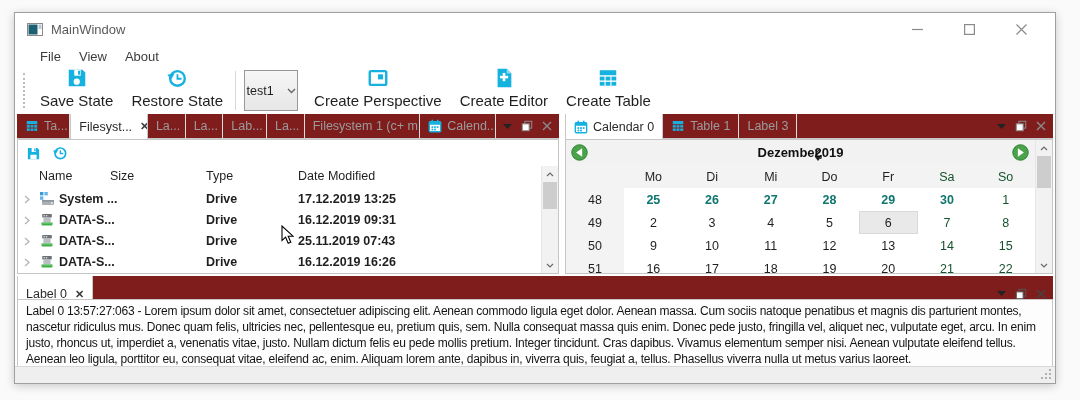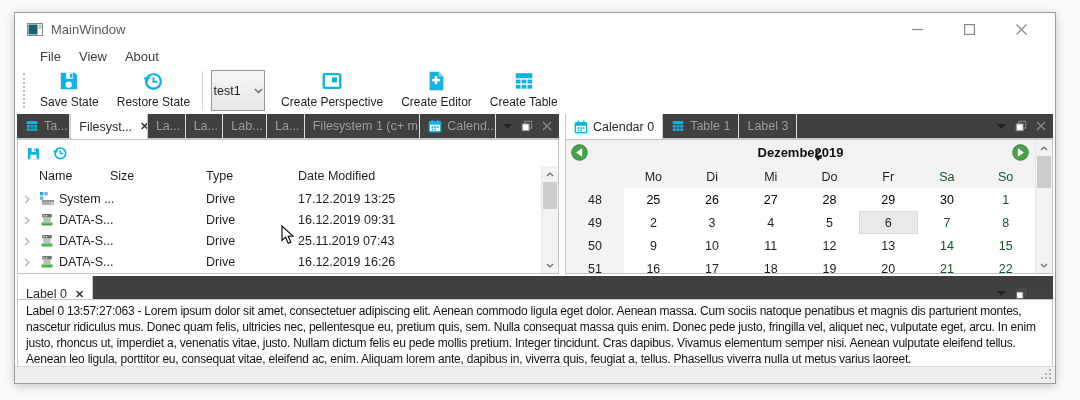--- a/index.html
+++ b/index.html
@@ -14,48 +14,48 @@
   .win-btn { width:52px; height:100%; display:flex; align-items:center; justify-content:center; color:#8a8a8a; }
 
   
   .menubar { height:22px; display:flex; align-items:center; padding-left:16px; font-size:13px; color:#3c3c3c; }
   .menu-item { padding:2px 9px; }
 
   
   .toolbar { height:47px; display:flex; align-items:stretch; padding-left:8px; }
   .tb-handle { width:2px; border-left:2px dotted #bcbcbc; margin:6px 6px 6px 0; }
   .tb-btn { display:flex; flex-direction:column; align-items:center; justify-content:flex-end; padding:3px 9px 5px;
-            font-size:12px; color:#1f1f1f; gap:3px; white-space:nowrap; }
+            font-size:15px; color:#1f1f1f; gap:3px; white-space:nowrap; }
   .tb-sep { width:1px; background:#d6d6d6; margin:4px 3px; }
   .combo { width:54px; height:41px; margin:2px 7px 2px 5px; border:1px solid #979797;
            background:linear-gradient(#f6f6f6,#e7e7e7); display:flex; align-items:center;
            justify-content:center; gap:13px; font-size:12.5px; color:#1f1f1f; align-self:center; }
 
   
   .dock-row { position:absolute; left:2px; right:2px; top:101px; height:160px; }
   .left-dock { position:absolute; left:0; top:0; bottom:0; width:542px; }
   .right-dock { position:absolute; left:548px; right:0; top:0; bottom:0; }
 
-  .tabbar { height:25px; display:flex; align-items:stretch; background:#404040; border-bottom:1px solid #c9c9c9; font-size:12.5px; }
+  .tabbar { height:25px; display:flex; align-items:stretch; background:#7f1d1d; border-bottom:1px solid #c9c9c9; font-size:12.5px; }
   .tab { display:flex; align-items:center; gap:5px; padding:0 8px; color:#9b9b9b; border-right:1px solid #dddddd; white-space:nowrap; overflow:hidden; }
   .tab.active { background:#fff; color:#2b2b2b; border-left:1px solid #c9c9c9; border-right:1px solid #c9c9c9; margin-bottom:-1px; }
   .tab-close { color:#3c3c3c; font-weight:bold; font-size:11px; margin-left:3px; }
   .tabbar-controls { margin-left:auto; display:flex; align-items:center; gap:9px; padding:0 7px; }
 
   .dock-content { position:absolute; left:0; right:0; top:25px; bottom:0; background:#fff; border:1px solid #c6c6c6; }
 
   
   .minitoolbar { height:26px; display:flex; align-items:center; gap:11px; padding-left:8px; }
   .fs-table { position:absolute; top:26px; left:0; right:0; bottom:0; font-size:12.5px; color:#1f1f1f; }
   .fs-header { height:23px; position:relative; }
   .fs-header span { position:absolute; top:3px; }
   .fs-row { height:21px; position:relative; }
   .fs-row .chev { position:absolute; left:6px; top:6px; }
   .fs-row .ficon { position:absolute; left:21px; top:2px; }
-  .fs-row .c-name { position:absolute; left:41px; top:3px; }
+  .fs-row .c-name { position:absolute; left:41px; top:3px;font-weight:bold; }
   .c-name-h { left:21px; } .c-size { left:92px; } .c-type { left:188px; } .c-date { left:280px; }
 
   
   .vscroll { position:absolute; right:0; top:0; bottom:0; width:17px; background:#f2f2f2; border-left:1px solid #e6e6e6;
              display:flex; flex-direction:column; }
   .sb-btn { height:16px; display:flex; align-items:center; justify-content:center; }
   .sb-thumb { background:#cdcdcd; margin:0 1px; }
   .sb-track { flex:1; }
 
   
@@ -65,21 +65,21 @@
   .nav-btn { position:absolute; top:4px; width:17px; height:17px; }
   .nav-prev { left:5px; } .nav-next { right:6px; }
   .month-caret { width:0; height:0; border-left:3.5px solid transparent; border-right:3.5px solid transparent;
                  border-top:4px solid #222; align-self:flex-end; margin:0 -6px 4px -8px; }
   .cal-grid { position:absolute; left:0; right:0; top:25px; bottom:0; display:grid;
               grid-template-columns:58px repeat(7,1fr); grid-auto-rows:23px; font-size:12.5px; color:#1f1f1f;
               background:#fff; overflow:hidden; }
   .cal-cell { display:flex; align-items:center; justify-content:center; }
   .hdr, .wk { background:#f3f3f3; }
   .weekend { color:#14532d; }
-  .muted { color:#000000; }
+  .muted { color:#0f766e;font-weight:bold; }
   .selected { background:#e9e9e9; outline:1px solid #d9d9d9; outline-offset:-1px; }
 
   
   .bottom-dock { position:absolute; left:2px; right:2px; top:263px; height:93px; }
   .log-text { position:absolute; left:0; right:0; top:23px; bottom:0; background:#fdfdfd; border:1px solid #c6c6c6;
               padding:3px 8px; font-size:12px; letter-spacing:-0.22px; line-height:16px; color:#141414; overflow:hidden; }
   .bottom-dock .tabbar { height:36px; }
 
   
   .statusbar { position:absolute; left:0; right:0; bottom:0; height:17px; background:#efefef; border-top:1px solid #d8d8d8; }

